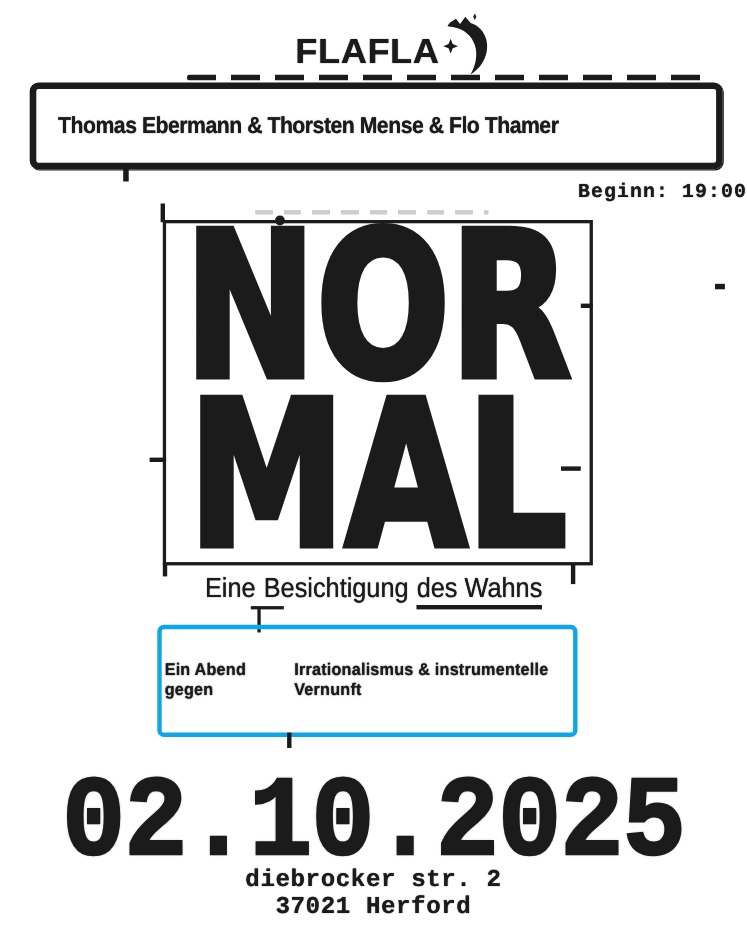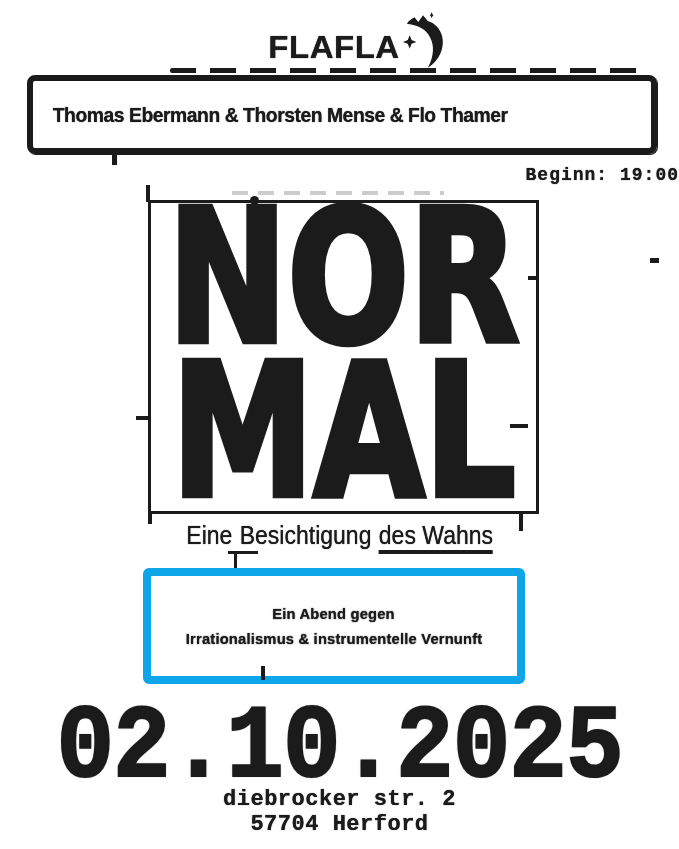--- a/index.html
+++ b/index.html
@@ -82,23 +82,23 @@
   }
   .subtitle-inner {
     display: inline-block; transform: scaleX(0.92);
     text-shadow: 0 0 1px #1b1b1b;
   }
   .subtitle-inner span { margin: 0 4px; }
   .sub-tail { border-bottom: 4px solid #1b1b1b; padding-bottom: 1px; }
 
   
   .desc-box {
-    position: absolute; left: 143px; top: 568px; width: 382px; height: 116px;
-    border: 8px solid #0ea5e9; border-radius: 6px;
-    display: flex; flex-direction: column; align-items: center; justify-content: center;
+    position: absolute; left: 143px; top: 568px; width: 382px; height: 102px;
+    border: 4px solid #0ea5e9; border-radius: 6px;
+    display: flex; flex-direction: row; align-items: center; justify-content: center;
     gap: 7px;
   }
   .desc-line {
     font-size: 15.5px; font-weight: bold; letter-spacing: 0.2px;
     transform: scaleX(0.95);
     text-shadow: 0 0 1.3px #1b1b1b;
   }
 
   
   .date {
@@ -166,16 +166,16 @@
   <section class="desc-box">
     <div class="desc-line">Ein Abend gegen</div>
     <div class="desc-line">Irrationalismus &amp; instrumentelle Vernunft</div>
   </section>
   <div class="mark" style="left:261px; top:666px; width:4px; height:14px;"></div>
 
   <div class="date">02.10.2025</div>
 
   <div class="venue">
     <div>diebrocker str. 2</div>
-    <div>57704 Herford</div>
+    <div>37021 Herford</div>
   </div>
 
 </div>
 
 </body></html>

